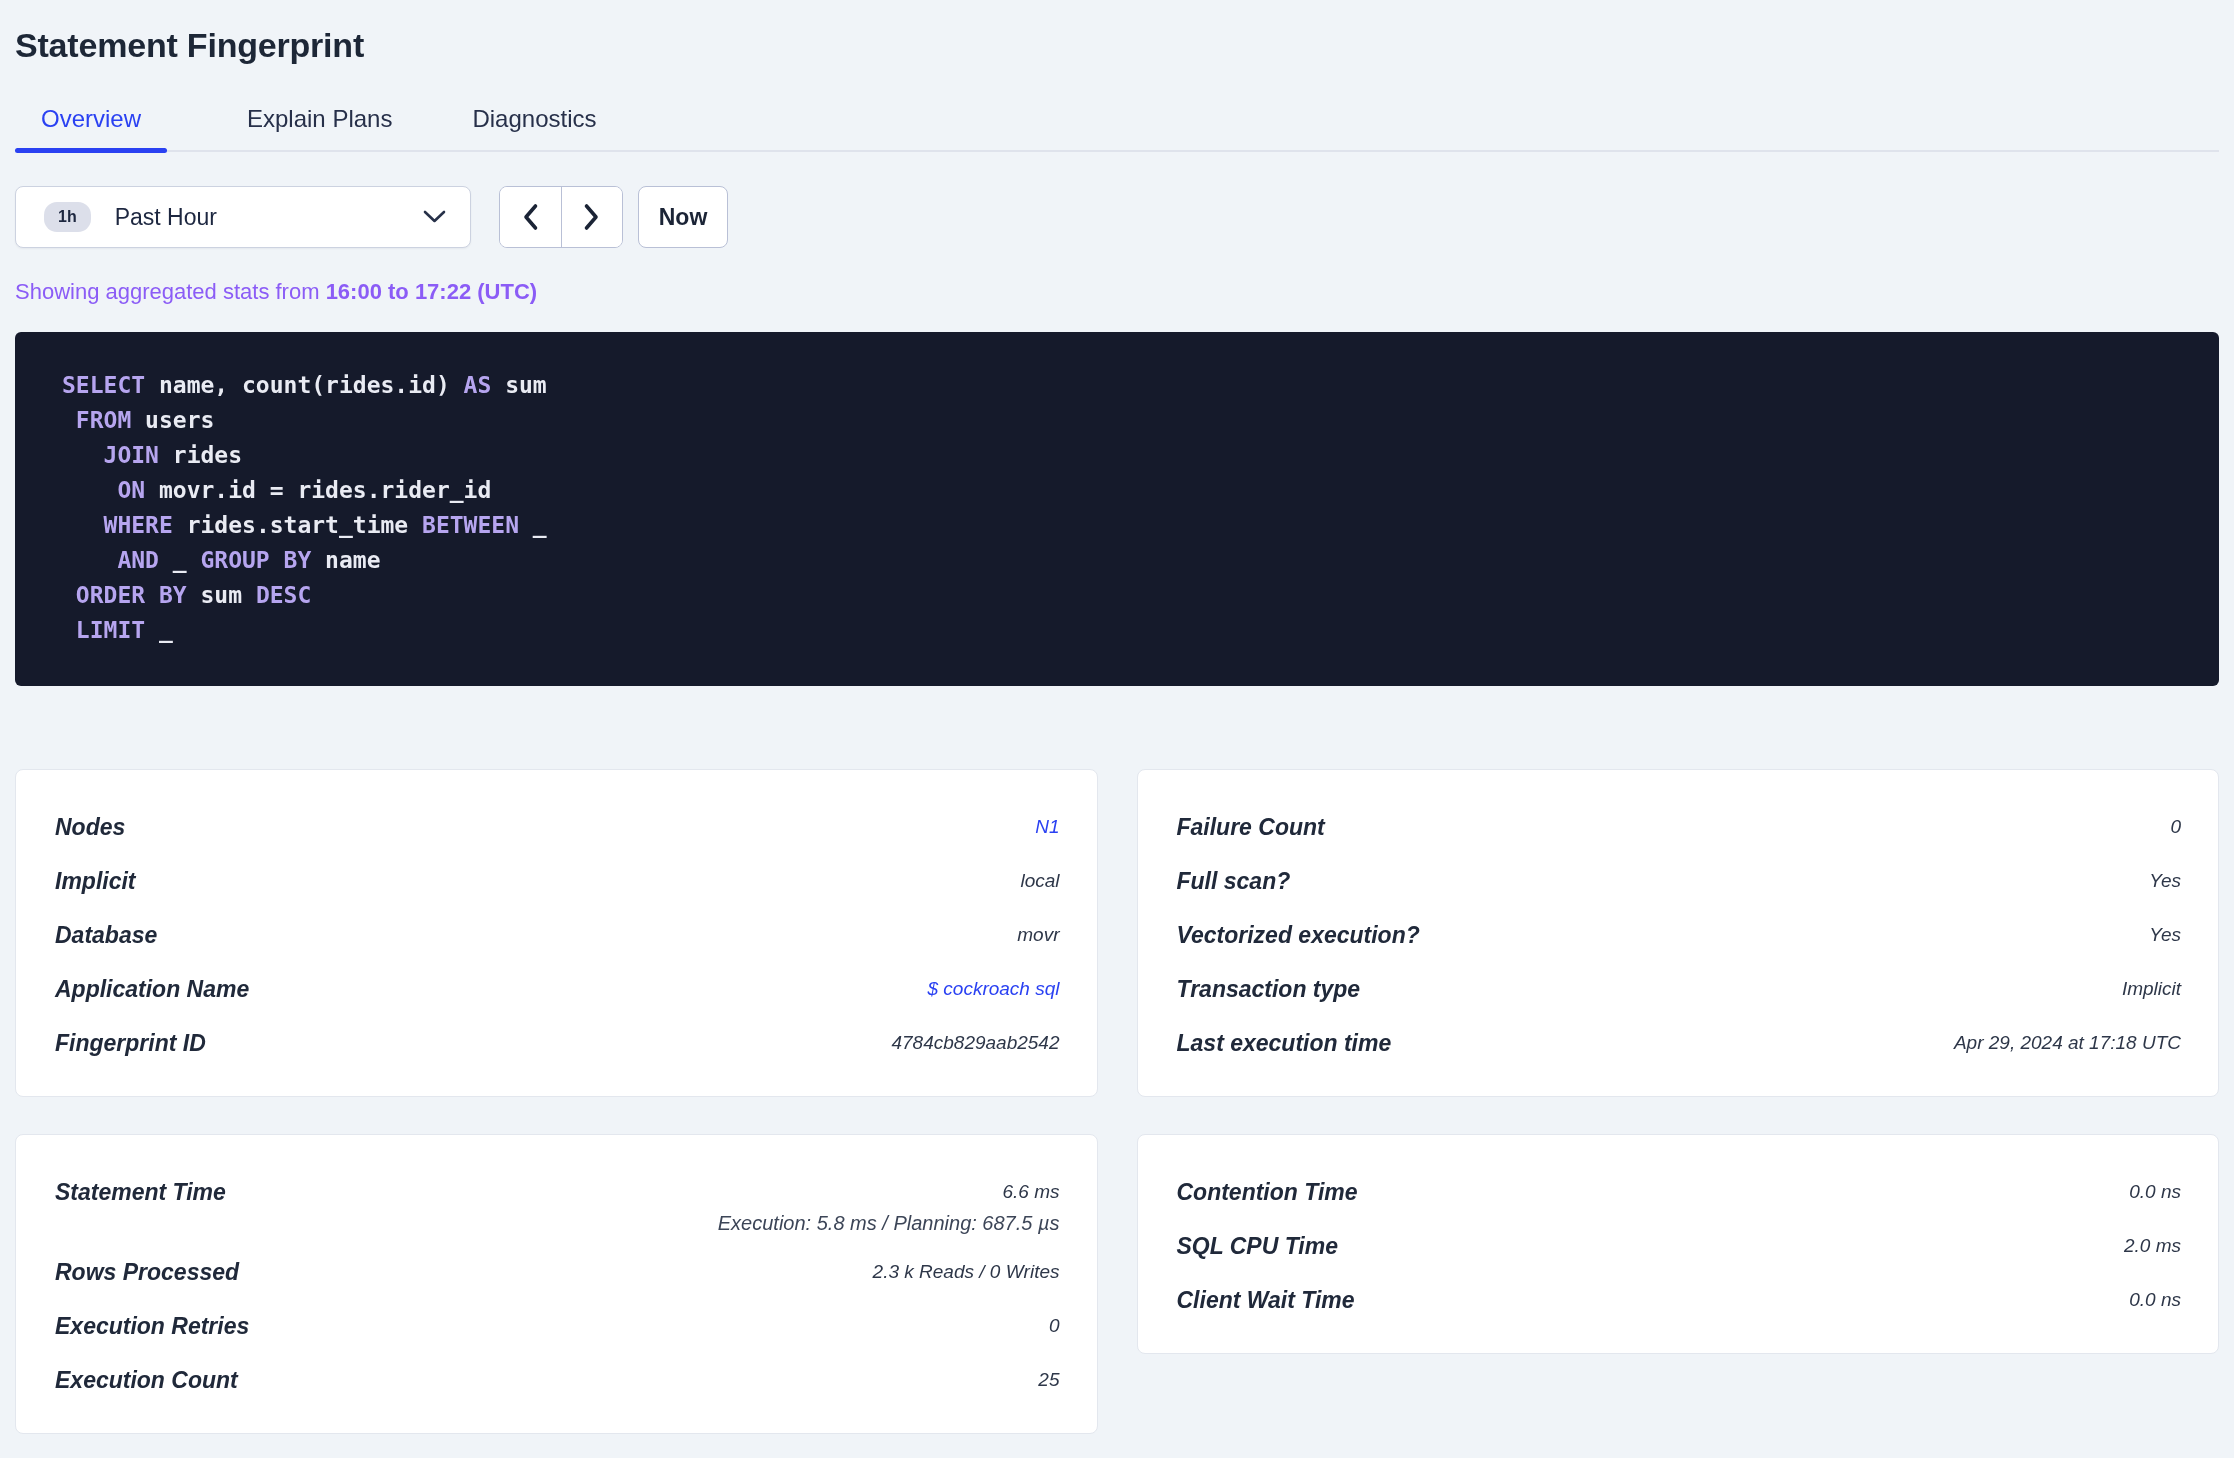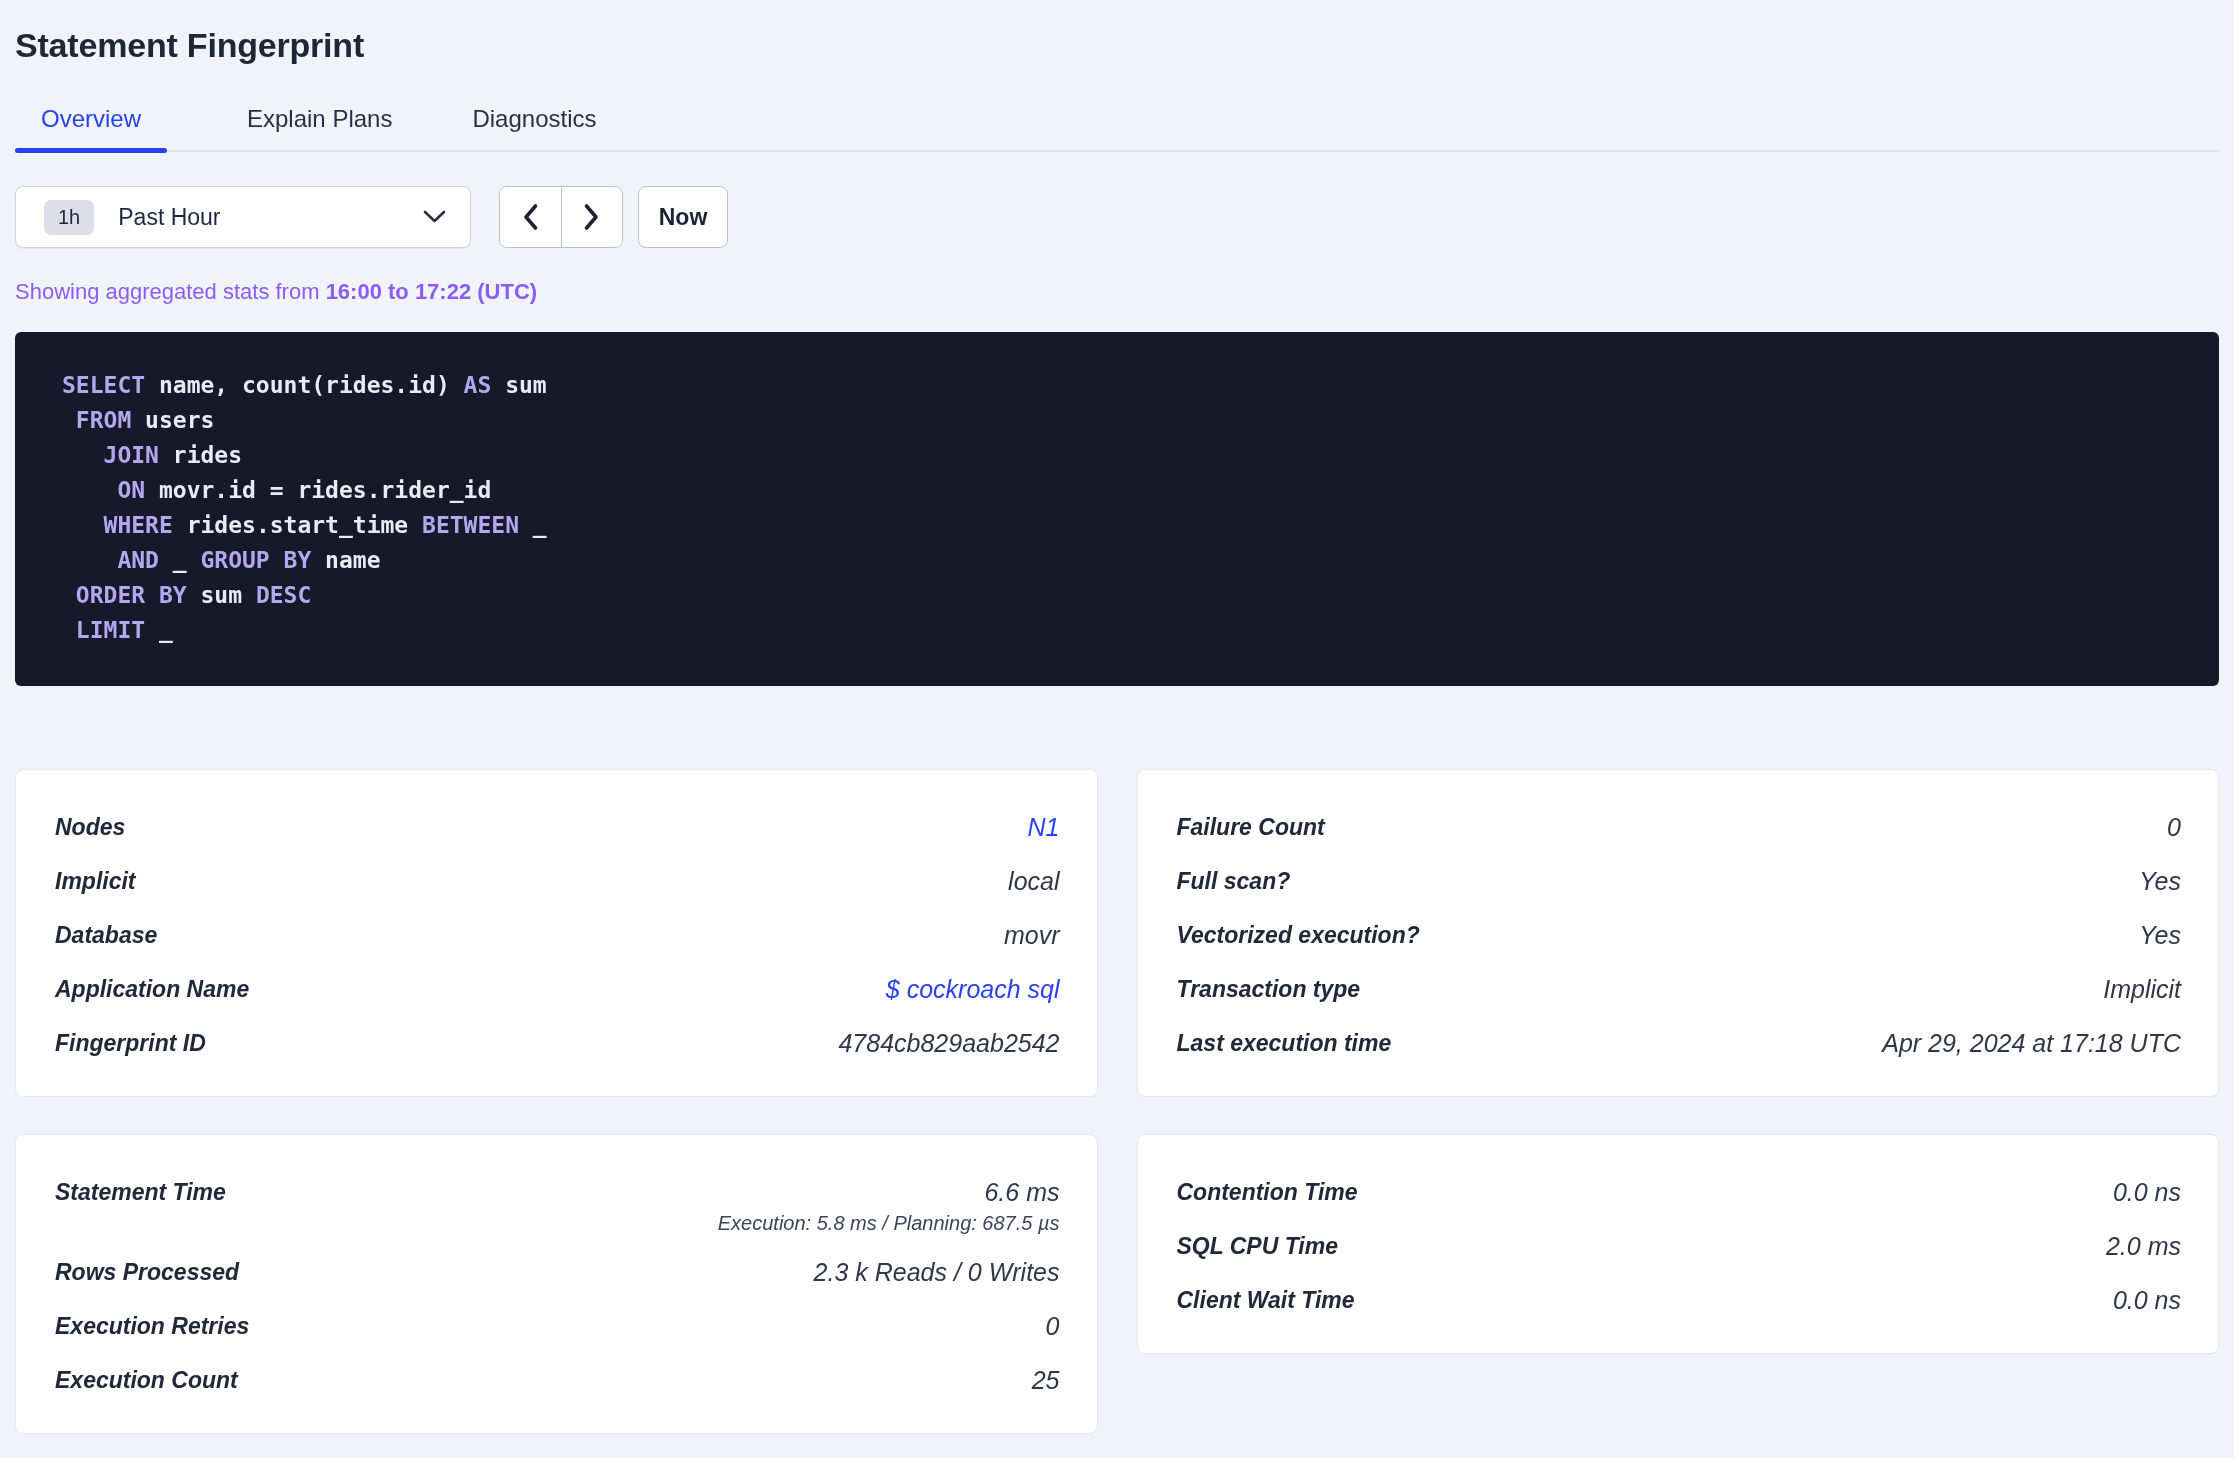--- a/index.html
+++ b/index.html
@@ -44,22 +44,22 @@
     display: flex; align-items: center;
     width: 456px; height: 62px;
     background: #ffffff;
     border: 1.5px solid #ccd2e0; border-radius: 8px;
     padding: 0 24px 0 28px;
     cursor: pointer;
     box-shadow: 0 1px 2px rgba(16,22,40,.05);
   }
   .time-badge {
     background: #dcdfea; color: #1d2740;
-    font-size: 20px; font-weight: 400;
-    padding: 6px 14px; border-radius: 7px;
+    font-size: 16px; font-weight: 700;
+    padding: 6px 14px; border-radius: 13px;
     margin-right: 24px;
   }
   .time-label { font-size: 23px; color: #1d2740; }
   .time-select .chev-down { margin-left: auto; }
 
   .arrow-group {
     display: flex; margin-left: 28px;
     height: 62px; width: 124px;
     background: #fff;
     border: 1.5px solid #b9c0d6; border-radius: 8px;
@@ -111,21 +111,21 @@
   .card {
     background: #fff;
     border: 1px solid #e3e7ee; border-radius: 8px;
     padding: 30px 37px 26px 39px;
   }
   .stat-main {
     display: flex; justify-content: space-between; align-items: center;
     min-height: 54px;
   }
   .stat-label { font-size: 23px; font-weight: 700; color: #20293a; }
-  .stat-value { font-size: 25px; font-weight: 400; color: #2e3749; text-align: left; }
+  .stat-value { font-size: 19px; font-weight: 400; color: #2e3749; text-align: left; }
   .stat-value.link { color: #2a41f2; cursor: pointer; }
   .stat-sub {
     text-align: right; font-size: 20px; color: #3c4557;
     margin-top: -7px; padding-bottom: 10px;
   }
 
   svg.chev { display: block; }
 </style>
 </head>
 <body>

